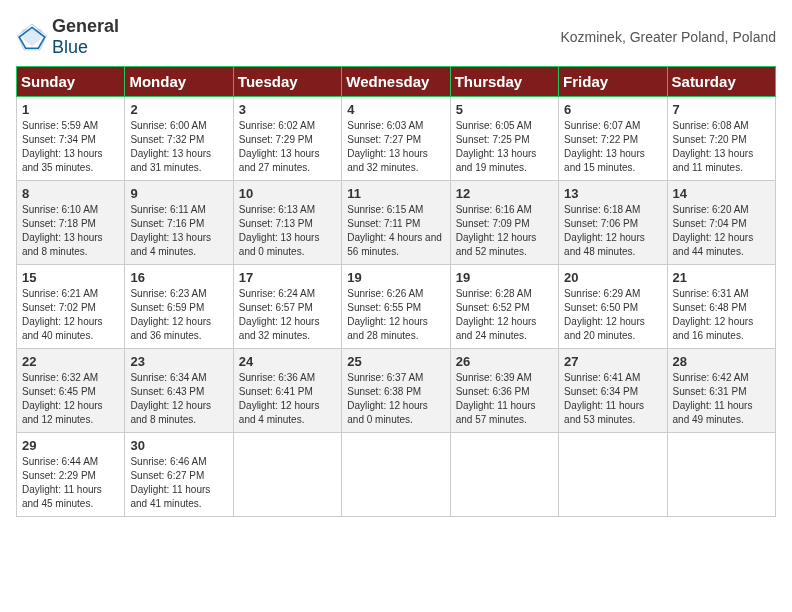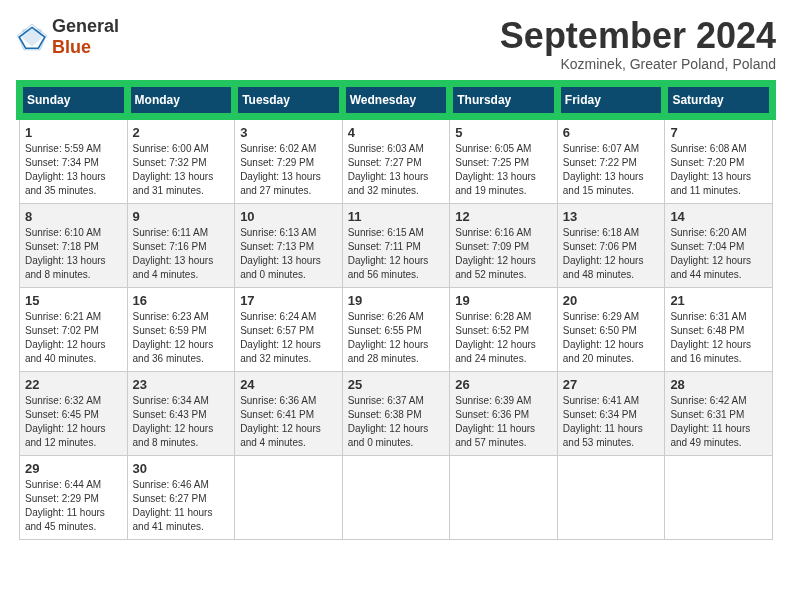--- a/index.html
+++ b/index.html
@@ -6,21 +6,21 @@
     body {
       font-family: Arial, sans-serif;
       background: #fff;
       width: 792px;
       min-height: 612px;
       padding: 16px;
     }
     .header {
       display: flex;
       justify-content: space-between;
-      align-items: flex-start;
+      align-items: center;
       margin-bottom: 8px;
     }
     .logo {
       display: flex;
       align-items: center;
       gap: 4px;
     }
     .logo-icon {
       width: 32px;
       height: 32px;
@@ -37,27 +37,27 @@
     .subtitle {
       font-size: 14px;
       color: #555;
     }
     .calendar {
       width: 100%;
       border-collapse: collapse;
       font-size: 11px;
     }
     .calendar th {
-      background-color: #0c4a6e;
+      background-color: #7f1d1d;
       color: #fff;
       padding: 6px 4px;
       text-align: left;
-      font-size: 12px;
+      font-size: 15px;
       font-weight: bold;
-      border: 7px solid #22c55e;
+      border: 1px solid #22c55e;
     }
     .calendar td {
       vertical-align: top;
       padding: 5px 5px;
       border: 1px solid #ccc;
       background: #fff;
       min-height: 80px;
       width: calc(100% / 7);
     }
     .calendar tr:nth-child(even) td {
@@ -88,26 +88,25 @@
   <div class="logo">
     <svg class="logo-icon" viewBox="0 0 40 40" xmlns="http://www.w3.org/2000/svg">
       <rect x="0" y="0" width="40" height="40" fill="white"></rect>
       <polygon points="8,10 32,10 32,22 20,32 8,22" fill="#1a6eb5" opacity="0.15"></polygon>
       <polygon points="20,8 36,20 28,34 12,34 4,20" fill="none" stroke="#1a6eb5" stroke-width="2"></polygon>
       <polygon points="20,4 38,18 30,36 10,36 2,18" fill="none" stroke="#1a6eb5" stroke-width="1" opacity="0.4"></polygon>
     </svg>
     <div>
       <div>
         <span style="font-size:18px;font-weight:bold;color:#333;">General</span><br>
-        <span style="font-size:18px;font-weight:bold;color:#c2410c;">Blue</span>
+        <span style="font-size:18px;font-weight:normal;color:#0c4a6e;">Blue</span>
       </div>
     </div>
   </div>
   <div class="title-block">
-    <div class="month-title">September 2024</div>
     <div class="subtitle">Kozminek, Greater Poland, Poland</div>
   </div>
 </div>
 
 <table class="calendar">
   <thead>
     <tr>
       <th>Sunday</th>
       <th>Monday</th>
       <th>Tuesday</th>
@@ -199,21 +198,21 @@
           <span>Sunrise: 6:13 AM</span><br>
           <span>Sunset: 7:13 PM</span><br>
           <span>Daylight: 13 hours and 0 minutes.</span>
         </div>
       </td>
         <td>
         <span class="day-number">11</span>
         <div class="day-info">
           <span>Sunrise: 6:15 AM</span><br>
           <span>Sunset: 7:11 PM</span><br>
-          <span>Daylight: 12 hours and 56 minutes.</span>
+          <span>Daylight: 4 hours and 56 minutes.</span>
         </div>
       </td>
         <td>
         <span class="day-number">12</span>
         <div class="day-info">
           <span>Sunrise: 6:16 AM</span><br>
           <span>Sunset: 7:09 PM</span><br>
           <span>Daylight: 12 hours and 52 minutes.</span>
         </div>
       </td>

